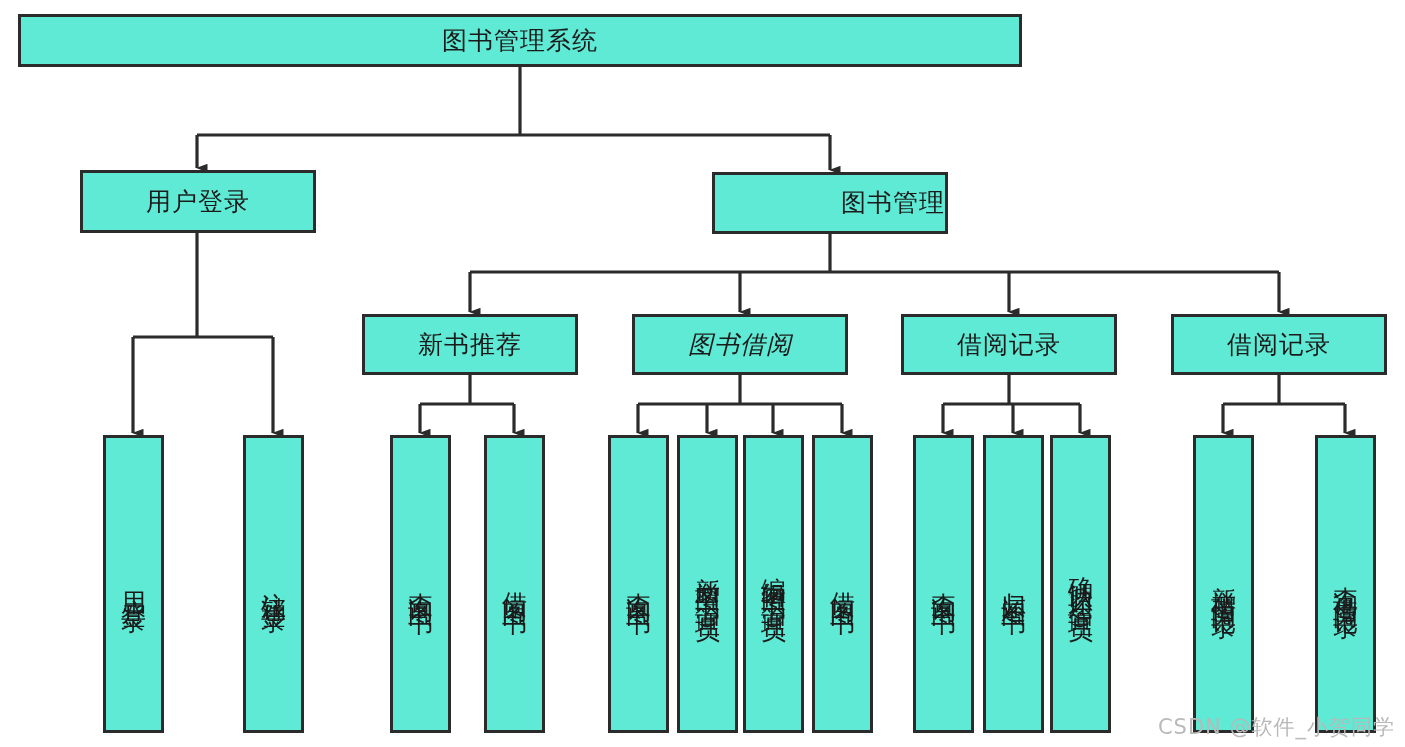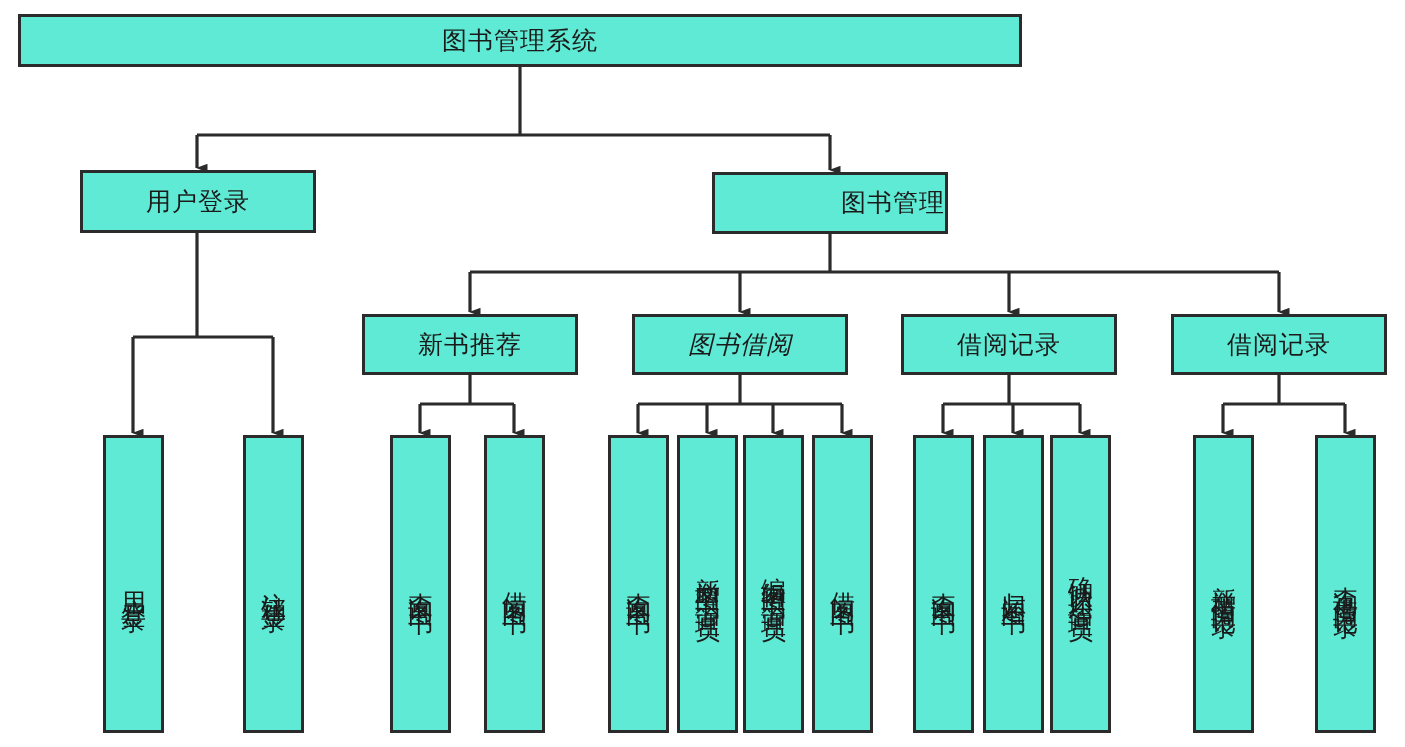--- a/index.html
+++ b/index.html
@@ -203,14 +203,15 @@
   </div>
 
   <div class="node leaf" style="left:1193px; top:435px; width:61px; height:298px;">
     <span class="label">新增借阅记录</span>
   </div>
 
   <div class="node leaf" style="left:1315px; top:435px; width:61px; height:298px;">
     <span class="label">查询借阅记录</span>
   </div>
 
+  <div class="watermark">CSDN @软件_小贺同学</div>
 
 </div>
 
 </body></html>

